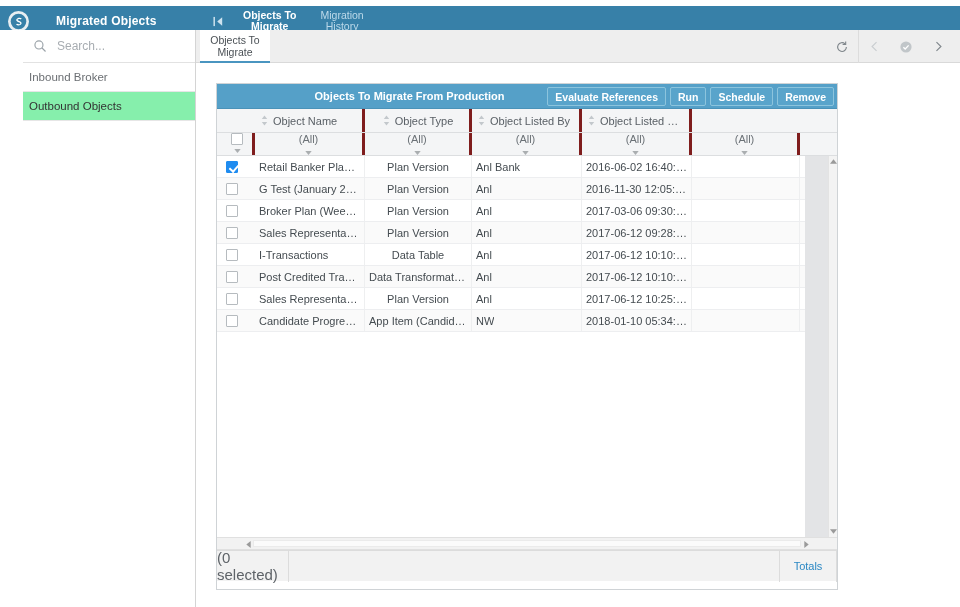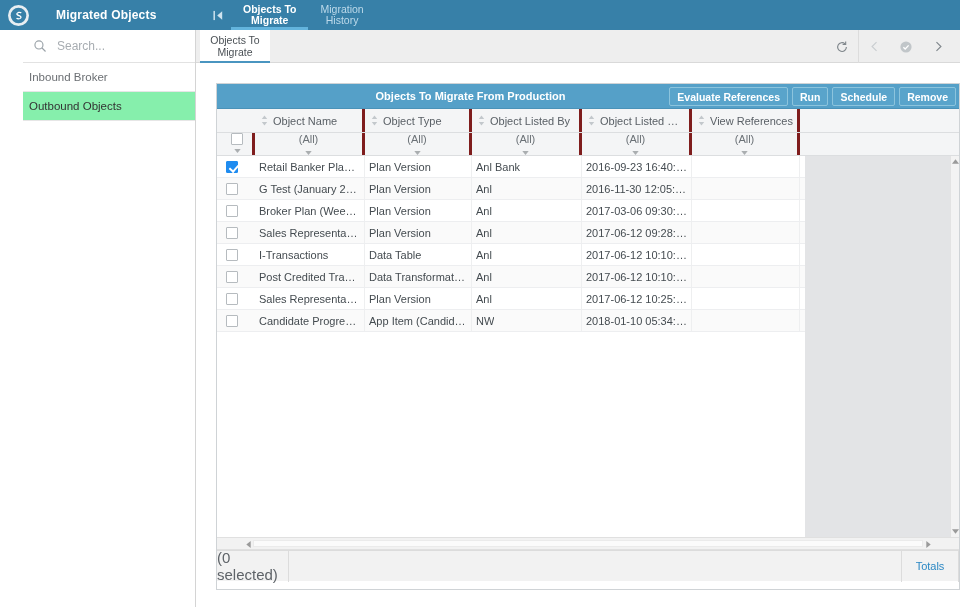--- a/index.html
+++ b/index.html
@@ -8,21 +8,21 @@
     font-family: "Liberation Sans", sans-serif;
     font-size: 12px;
     color: #333;
     background: #ffffff;
     overflow: hidden;
   }
   #app { position: relative; width: 960px; height: 607px; }
 
   
   .topbar {
-    position: absolute; top: 0; left: 0; width: 960px; height: 30px;
+    position: absolute; top: 6px; left: 0; width: 960px; height: 30px;
     background: #3780a8;
   }
   .brand-logo {
     position: absolute; left: 8px; top: 5px; width: 21px; height: 21px;
     border-radius: 50%; background: #e8eef2;
     display: flex; align-items: center; justify-content: center;
   }
   .brand-logo svg { display: block; }
   .brand-title {
     position: absolute; left: 56px; top: 0; height: 30px;
@@ -106,21 +106,21 @@
     width: 32px; height: 33px; display: flex; align-items: center; justify-content: center;
     cursor: pointer; color: #7f868b;
   }
   .tool-btn.sep { border-left: 1px solid #dcdcdc; }
   .tool-btn svg { display: block; }
   .tool-btn.disabled { color: #c9cdd0; }
 
   
   .grid-wrap {
     position: absolute; left: 20px; top: 53px;
-    width: 744px; height: 507px;
+    width: 622px; height: 507px;
     background: #ffffff;
     border: 1px solid #cfd3d6;
   }
   .grid-titlebar {
     position: relative; height: 25px;
     background: #55a0c8; border-bottom: 1px solid #4a92b8;
     display: flex; align-items: center;
   }
   .grid-title {
     position: absolute; left: 0; right: 0; text-align: center;
@@ -143,21 +143,21 @@
   .col-head-row {
     display: flex; height: 24px; background: #f4f5f6;
     border-bottom: 1px solid #dcdee0;
   }
   .filter-row {
     display: flex; height: 23px; background: #f4f5f6;
     border-bottom: 1px solid #dcdee0;
   }
   .cell-chk   { width: 38px; flex: none; }
   .cell-name  { width: 110px; flex: none; }
-  .cell-type  { width: 107px; flex: none; }
+  .cell-type  { width: 107px; flex: none; justify-content: center; }
   .cell-by    { width: 110px; flex: none; }
   .cell-date  { width: 110px; flex: none; }
   .cell-refs  { width: 108px; flex: none; }
   .cell-fill  { flex: 1 1 auto; }
 
   .col-head-row > div, .filter-row > div {
     border-right: 3px solid #7f1d1d;
     display: flex; align-items: center;
     padding: 0 4px; overflow: hidden;
   }
@@ -393,29 +393,20 @@
         </div>
         <div class="cell-date">
           <span class="sort-ic">
             <svg width="7" height="11" viewBox="0 0 7 11">
                 <path d="M3.5 0.5 L6.2 4 L0.8 4 Z" fill="#c3c8cc"></path>
                 <path d="M3.5 10.5 L6.2 7 L0.8 7 Z" fill="#c3c8cc"></path>
               </svg>
           </span>
           <span class="col-label">Object Listed Date-ti...</span>
         </div>
-        <div class="cell-refs">
-          <span class="sort-ic">
-            <svg width="7" height="11" viewBox="0 0 7 11">
-                <path d="M3.5 0.5 L6.2 4 L0.8 4 Z" fill="#c3c8cc"></path>
-                <path d="M3.5 10.5 L6.2 7 L0.8 7 Z" fill="#c3c8cc"></path>
-              </svg>
-          </span>
-          <span class="col-label">View References</span>
-        </div>
         <div class="cell-fill"></div>
       </div>
 
       <div class="filter-row">
         <div class="cell-chk chk-head">
           <span class="cbx"></span>
           <span class="caret">
             <svg width="7" height="4" viewBox="0 0 8 5">
                 <path d="M0 0 L8 0 L4 5 Z" fill="#7a7f83"></path>
               </svg>
@@ -474,21 +465,21 @@
               <div class="cell-name">
                 <span class="cell-txt">Retail Banker Plan - Ob...</span>
               </div>
               <div class="cell-type">
                 <span class="cell-txt">Plan Version</span>
               </div>
               <div class="cell-by">
                 <span class="cell-txt">Anl Bank</span>
               </div>
               <div class="cell-date">
-                <span class="cell-txt">2016-09-23 16:40:23</span>
+                <span class="cell-txt">2016-06-02 16:40:23</span>
               </div>
               <div class="cell-refs">
                 <span class="cell-txt"></span>
               </div>
               <div class="cell-fill"></div>
             </div>
             <div class="row">
               <div class="cell-chk">
                 <span class="cbx"></span>
               </div>

